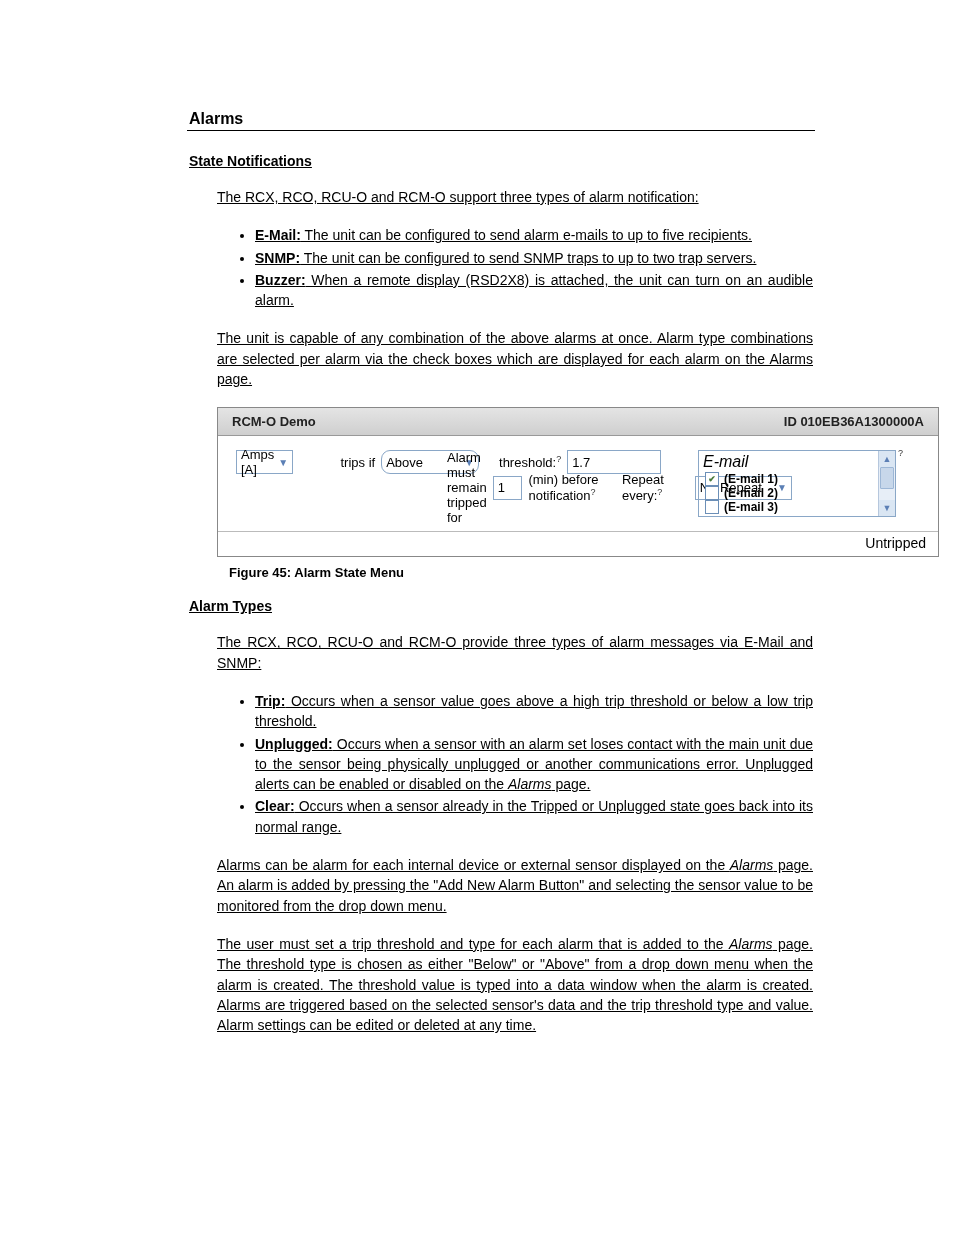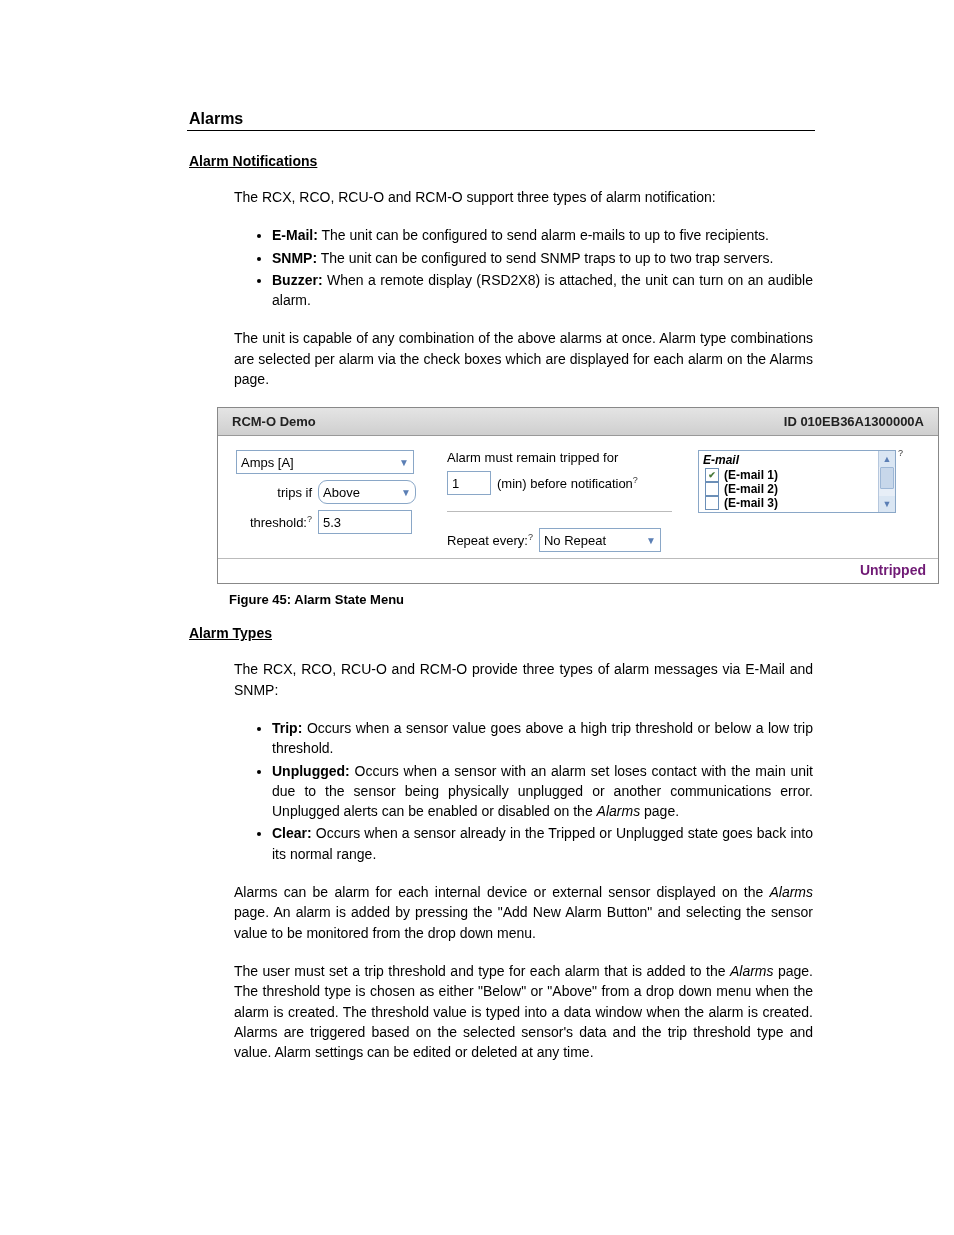--- a/index.html
+++ b/index.html
@@ -1,55 +1,55 @@
 <!DOCTYPE html>
 <html><head>
 <meta charset="utf-8">
 <style>
   html,body{margin:0;padding:0;background:#fff;font-family:Verdana,Geneva,sans-serif;color:#000;font-size:14px;}
   .page{width:796px;min-height:1235px;margin:0 auto;padding:110px 60px 0 110px;box-sizing:border-box;}
   .hr{border-bottom:1.5px solid #000;margin-top:2px;margin-bottom:22px;margin-left:-2px;margin-right:0;}
   h1.section{font-size:16px;font-weight:bold;margin:0 0 0 0;}
   h2.sub{font-size:14px;font-weight:bold;text-decoration:underline;margin:0 0 18px 0;}
-  .indent{margin-left:45px;margin-right:2px;}
+  .indent{margin-left:28px;margin-right:2px;text-decoration:underline;}
   p{margin:0 0 18px 0;line-height:1.45;text-align:justify;}
   ul.b{list-style:disc;padding-left:38px;margin:0 0 18px 0;}
   ul.b li{margin-bottom:2px;line-height:1.45;text-align:justify;}
   .caption{font-weight:bold;font-size:13px;margin:8px 0 18px 40px;}
   em{font-style:italic;}
   
   .panel{border:1px solid #888;margin:18px 0 0 28px;width:720px;background:#fff;font-family:Tahoma,Arial,sans-serif;font-size:13px;}
   .panel-head{background:linear-gradient(#e4e4e4,#cfcfcf);border-bottom:1px solid #999;padding:6px 14px;display:flex;justify-content:space-between;font-weight:bold;color:#222;gap:35px;}
   .panel-body{display:flex;padding:14px 12px 6px 18px;gap:26px;align-items:flex-start;}
-  .col{display:flex;flex-direction:column;gap:6px;}
+  .col{display:flex;flex-direction:row;gap:6px;}
   .row{display:flex;align-items:center;gap:6px;}
   .lbl{text-align:right;display:inline-block;}
   .sel{border:1px solid #8aa7c7;background:#fff;height:22px;padding:0 4px;display:flex;align-items:center;justify-content:space-between;gap:4px;}
   .sel .arrow{color:#5b7fb5;font-size:10px;}
   .txt{border:1px solid #8aa7c7;background:#fff;height:22px;padding:0 4px;display:flex;align-items:center;}
   .sup{font-size:9px;vertical-align:super;color:#333;}
   .divider{border-top:1px solid #bbb;margin:10px 0;}
   .emailbox{border:1px solid #8aa7c7;width:190px;position:relative;padding:2px 2px 2px 4px;}
-  .emailbox .head{font-style:italic;font-weight:bold;font-size:12px;padding:0 0 1px 0;}
+  .emailbox .head{font-style:italic;font-weight:normal;font-size:16px;padding:0 0 1px 0;}
   .emailbox .opt{display:flex;align-items:center;gap:5px;font-weight:bold;font-size:12px;padding-left:2px;}
   .cb{width:12px;height:12px;border:1px solid #6c8fb7;display:inline-flex;align-items:center;justify-content:center;font-size:9px;color:#4a7a3a;background:#fff;}
   .scroll{position:absolute;right:0;top:0;bottom:0;width:16px;background:#e7eef7;border-left:1px solid #b6c7dd;display:flex;flex-direction:column;justify-content:space-between;align-items:center;}
   .scroll .btn{width:100%;height:16px;display:flex;align-items:center;justify-content:center;font-size:9px;color:#5b7fb5;background:#dae6f3;}
   .scroll .thumb{width:12px;flex:0 0 20px;background:#c7d7ea;border:1px solid #9db7d6;border-radius:1px;margin-top:0;}
   .panel-foot{border-top:1px solid #bbb;text-align:right;padding:3px 12px 5px 0;}
-  .status{color:#701a75;font-weight:bold;font-size:14px;}
+  .status{color:#000000;font-weight:normal;font-size:14px;}
 </style>
 </head>
 <body>
 
 <div class="page">
   <h1 class="section">Alarms</h1>
   <div class="hr"></div>
 
-  <h2 class="sub">Alarm Notifications</h2>
+  <h2 class="sub">State Notifications</h2>
   <div class="indent">
     <p>The RCX, RCO, RCU-O and RCM-O support three types of alarm notification:</p>
     <ul class="b">
       <li><b>E-Mail:</b><span> The unit can be configured to send alarm e-mails to up to five recipients.</span></li>
       <li><b>SNMP:</b><span> The unit can be configured to send SNMP traps to up to two trap servers.</span></li>
       <li><b>Buzzer:</b><span> When a remote display (RSD2X8) is attached, the unit can turn on an audible alarm.</span></li>
     </ul>
     <p>The unit is capable of any combination of the above alarms at once.  Alarm type combinations are selected per alarm via the check boxes which are displayed for each alarm on the Alarms page.</p>
   </div>
 
@@ -68,21 +68,21 @@
         <div class="row">
           <span class="lbl" style="width:76px;">trips if</span>
           <div class="sel" style="width:88px;border-radius:9px;">
             <span>Above</span>
               <span class="arrow">▼</span>
           </div>
         </div>
         <div class="row">
           <span class="lbl" style="width:76px;"><span>threshold:</span><span class="sup">?</span></span>
           <div class="txt" style="width:84px;">
-              <span>5.3</span>
+              <span>1.7</span>
             </div>
         </div>
       </div>
 
       <div class="col" style="width:225px;">
         <div>Alarm must remain tripped for</div>
         <div class="row">
           <div class="txt" style="width:34px;">
               <span>1</span>
             </div>

